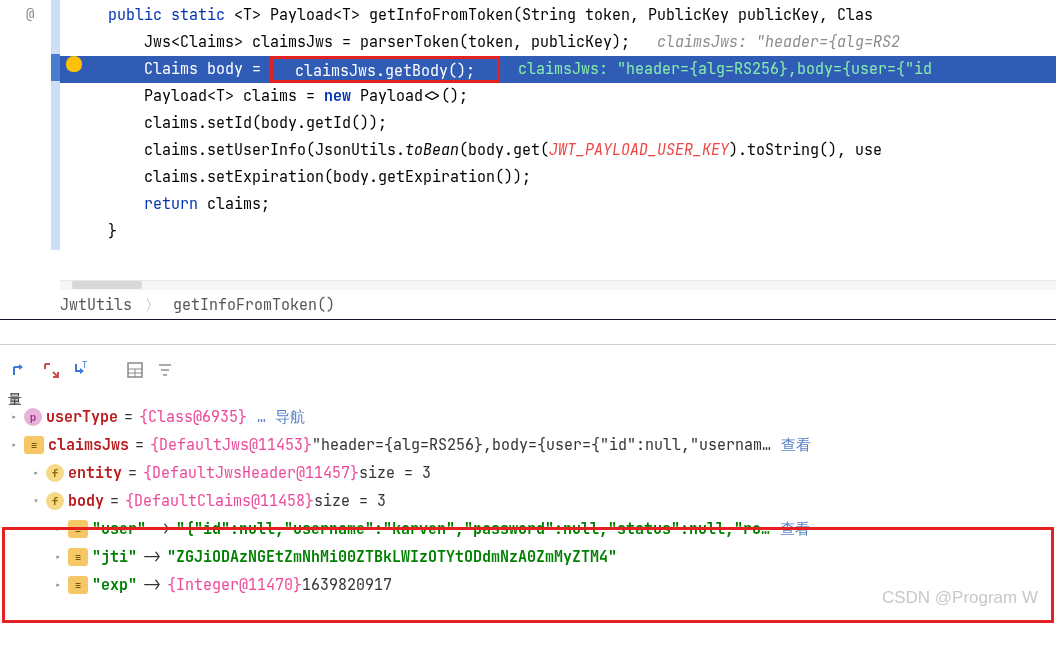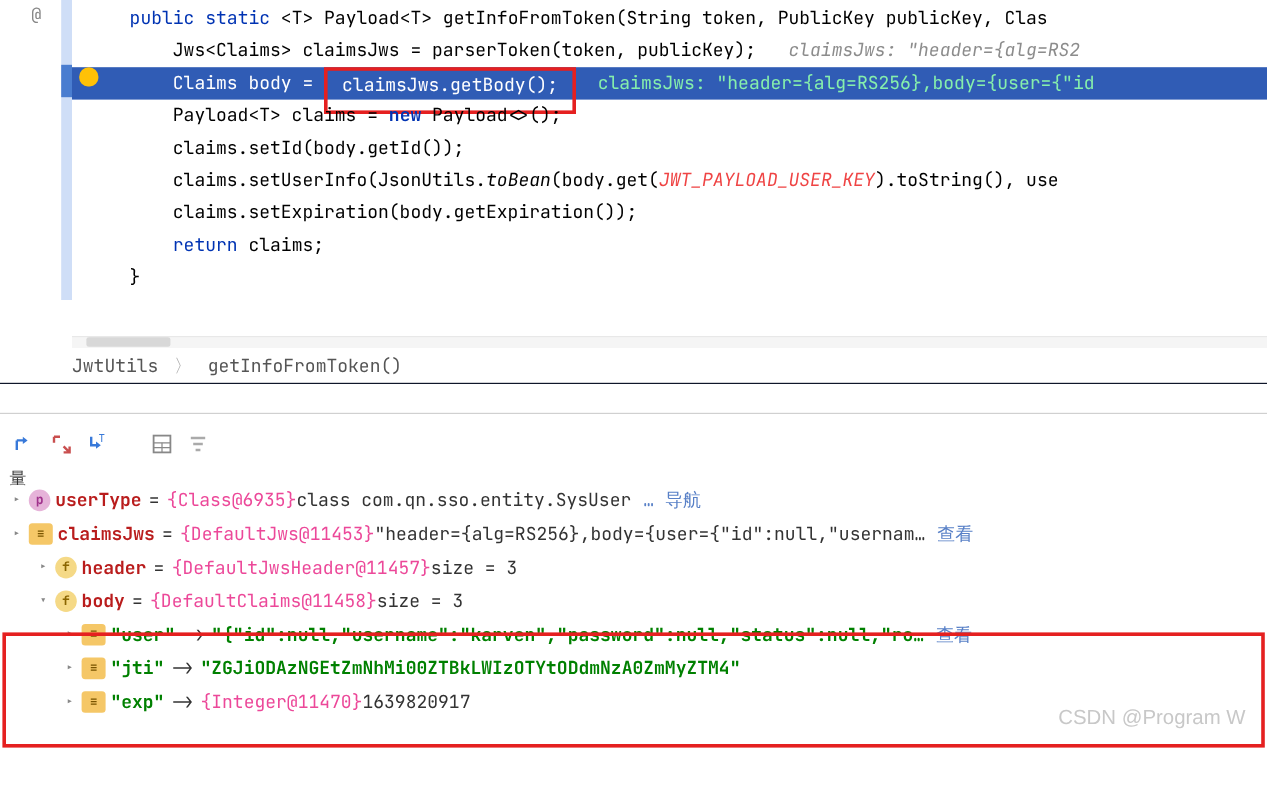--- a/index.html
+++ b/index.html
@@ -72,23 +72,23 @@
     }
     .kw { color: #0033b3; font-weight: normal; }
     .comment-inline { color: #8c8c8c; font-style: italic; }
     .new-kw { color: #0033b3; font-weight: bold; }
     .static-field { color: #ef4444; font-style: italic; }
     .hl-white { color: #ffffff; }
     .hl-comment { color: #86efac; }
     .red-box {
       border: 3px solid #e52020;
       display: inline-block;
-      padding: 0 12px;
+      padding: 0 22px;
       line-height: 24px;
-      height: 39px;
+      height: 27px;
       vertical-align: top;
       text-align: right;
     }
     .scroll-indicator {
       height: 10px;
       background: #f5f5f5;
       margin-left: 60px;
       margin-right: 0;
       border-top: 1px solid #e8e8e8;
       position: relative;
@@ -269,37 +269,36 @@
 <div class="vars-header">量</div>
 
 <div class="vars-area" id="vars-area">
   <div class="body-highlight-box"></div>
 <div class="var-row" style="margin-top: -12px;">
       <span class="expand-arrow">▸</span>
       <span class="var-icon icon-p">p</span>
       <span class="var-name">userType</span>
       <span class="var-eq"> = </span>
       <span class="var-obj">{Class@6935}</span>
-      <span class="var-val"> class com.qn.sso.entity.SysUser</span>
       <span class="var-link">… 导航</span>
     </div>
     <div class="var-row">
       <span class="expand-arrow">▸</span>
       <span class="var-icon icon-stack">≡</span>
       <span class="var-name">claimsJws</span>
       <span class="var-eq"> = </span>
       <span class="var-obj">{DefaultJws@11453}</span>
       <span class="var-val"> "header={alg=RS256},body={user={"id":null,"usernam…</span>
       <span class="var-link"> 查看</span>
     </div>
     <div class="var-row">
       <span style="width: 22px; display: inline-block;"></span>
       <span class="expand-arrow">▸</span>
       <span class="var-icon icon-f">f</span>
-      <span class="var-name">header</span>
+      <span class="var-name">entity</span>
       <span class="var-eq"> = </span>
       <span class="var-obj">{DefaultJwsHeader@11457}</span>
       <span class="var-val">  size = 3</span>
     </div>
     <div class="var-row">
       <span style="width: 22px; display: inline-block;"></span>
       <span class="expand-arrow">▾</span>
       <span class="var-icon icon-f">f</span>
       <span class="var-name">body</span>
       <span class="var-eq"> = </span>

